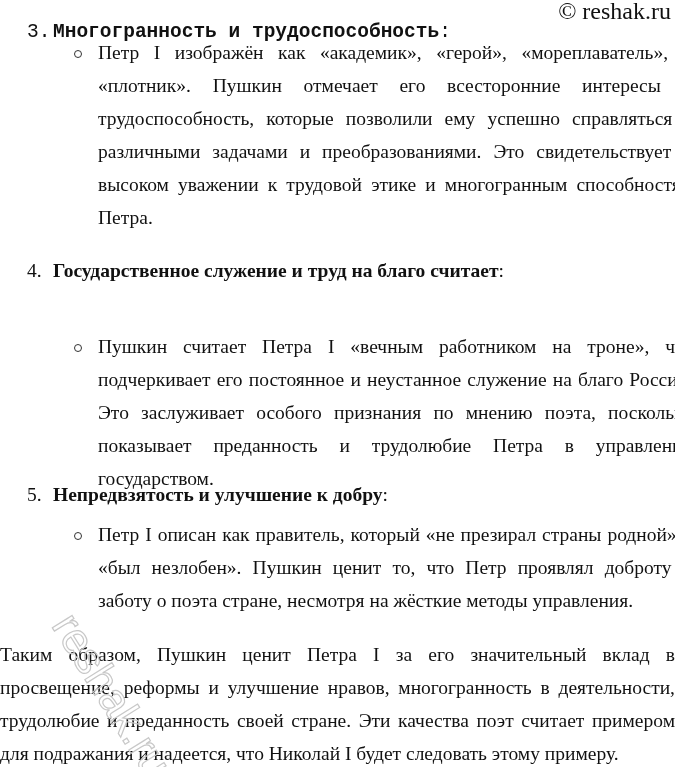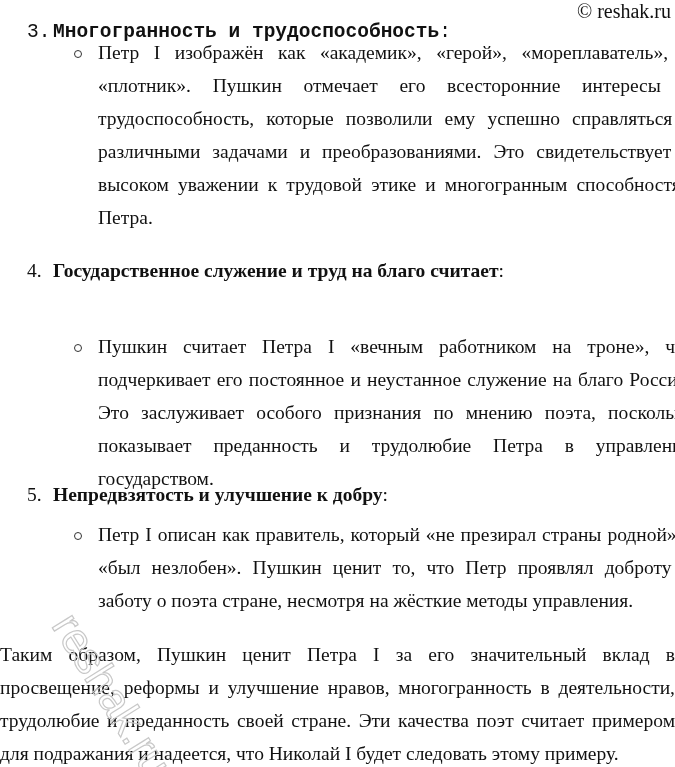--- a/index.html
+++ b/index.html
@@ -4,21 +4,21 @@
 <style>
   html, body { margin: 0; padding: 0; background: #ffffff; }
   body {
     width: 675px; height: 767px; position: relative; overflow: hidden;
     font-family: "Liberation Serif", "DejaVu Serif", serif;
     color: #111111;
     font-size: 19.5px;
   }
   .copyright {
     position: absolute; top: 0px; right: 4px;
-    font-size: 20px; line-height: 22px; color: #111;
+    font-size: 24px; line-height: 22px; color: #111;
   }
   .section-head {
     position: absolute; left: 27px; height: 24px; line-height: 24px;
     white-space: nowrap;
   }
   .section-head .num { display: inline-block; width: 26px; }
   .section-head .title { font-weight: bold; }
   .bullet-block { position: absolute; left: 73px; width: 620px; }
   .bullet-mark {
     position: absolute; left: 1px; top: 14px;

